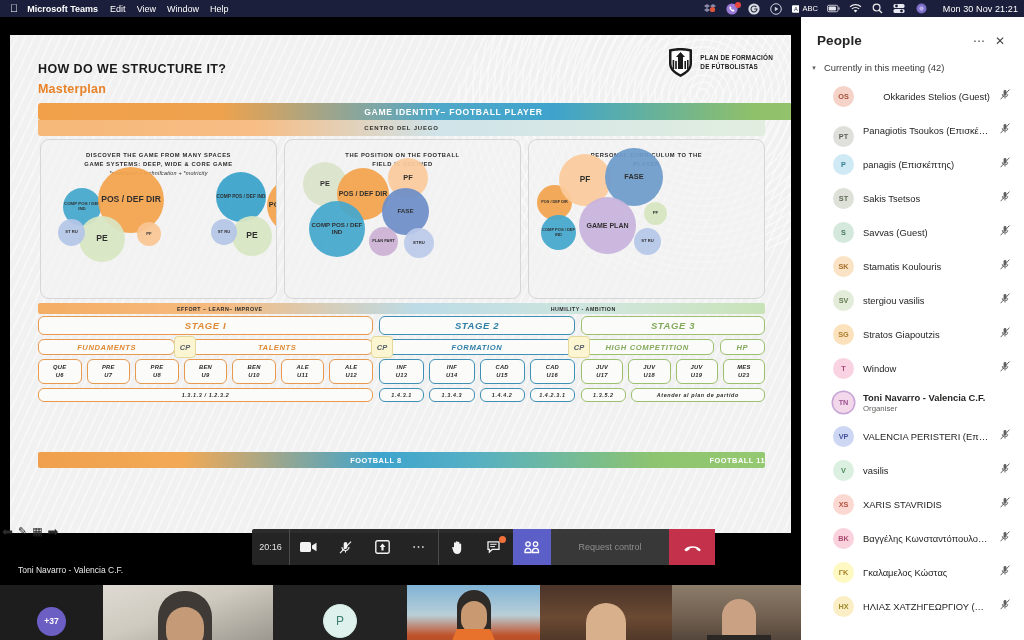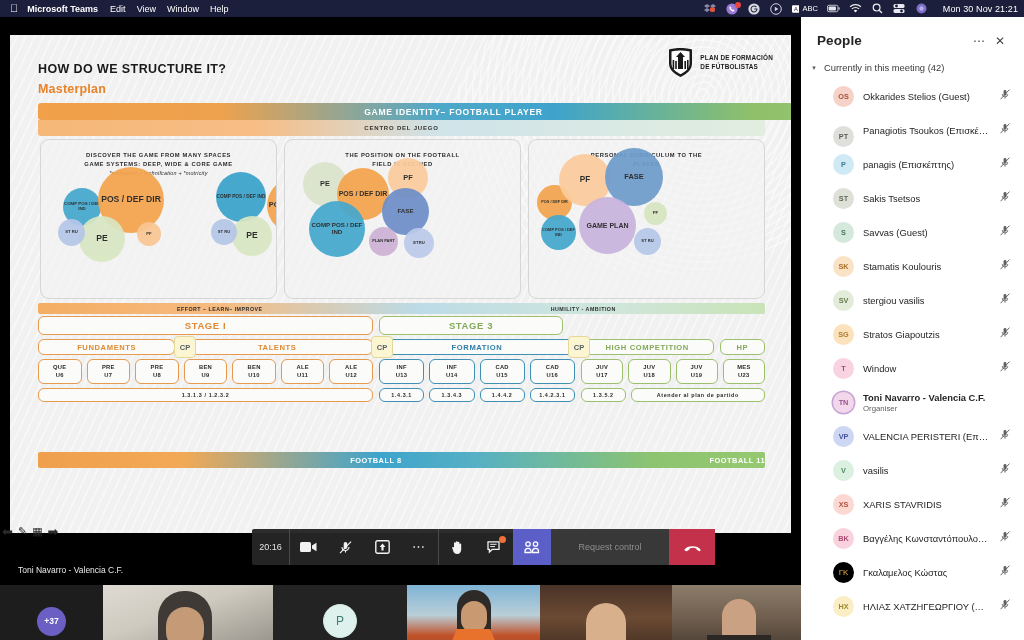--- a/index.html
+++ b/index.html
@@ -100,21 +100,21 @@
   }
 
   
   .stage-band {
     position:absolute; left:28px; top: 268px; width: 727px; height: 11px;
     background: linear-gradient(90deg,#f4ad63 0%,#f6bb80 25%,#bcdbe6 52%,#cfe6dc 78%,#c9e3b7 100%);
     border-radius:2px;
     display:flex; align-items:center;
   }
   .band-l, .band-r { flex:1; text-align:center; font-size:5.3px; font-weight:bold; color:#2c2c2c; letter-spacing:.5px;}
-  .grid-wrap { position:absolute; left:28px; top:281px; width:727px; height: 133px; }
+  .grid-wrap { position:absolute; left:28px; top:281px; width:727px; height: 133px; font-style: italic; }
   .grid-row { display:flex; gap:6px; margin-bottom:4px; }
   .col { position: relative; }
   .c1 { width: 335px; } .c2 { width: 196px; } .c3 { width: 184px; }
   .cell {
     border-radius: 6px; background:#fbfbfa;
     display:flex; align-items:center; justify-content:center;
     text-align:center; font-weight:bold; color:#2a2a2a;
   }
   .orange-b { border:1.3px solid #e79a4e; }
   .blue-b   { border:1.3px solid #3f90b5; }
@@ -390,20 +390,23 @@
         <div class="band-l">EFFORT – LEARN– IMPROVE</div>
         <div class="band-r">HUMILITY - AMBITION</div>
       </div>
 
       <div class="grid-wrap">
 
         <div class="grid-row">
           <div class="col c1">
             <div class="cell orange-b stage-cell t-orange">STAGE I</div>
           </div>
+          <div class="col c2">
+            <div class="cell blue-b stage-cell t-blue">STAGE 2</div>
+          </div>
           <div class="col c3">
             <div class="cell green-b stage-cell t-green">STAGE 3</div>
           </div>
         </div>
 
         <div class="grid-row" style="position:relative;">
           <div class="col c1" style="display:flex;gap:6px;">
             <div class="cell orange-b sub-cell t-orange" style="flex:1;">FUNDAMENTS</div>
             <div class="cell orange-b sub-cell t-orange" style="flex:1.4;">TALENTS</div>
           </div>
@@ -643,21 +646,21 @@
       <span class="hd-btn">⋯</span>
       <span class="hd-btn">✕</span>
     </div>
     <div class="section-row">
       <span class="chev">▾</span>
       <span>Currently in this meeting (42)</span>
     </div>
     <div class="plist">
         <div class="prow">
           <div class="av" style="background: rgb(245, 211, 200); color: rgb(164, 80, 58);">OS</div>
-          <div style="flex: 1 1 0%; overflow: hidden;">
+          <div style="flex: 1 1 0%; overflow: hidden; text-align: right;">
             <div class="pname">Okkarides Stelios (Guest)</div>
           </div>
           <span class="mic-off"><svg width="12" height="13" viewBox="0 0 15 15">
               <path d="M7.5 2a1.8 1.8 0 0 1 1.8 1.8v3.4a1.8 1.8 0 0 1-3.6 0V3.8A1.8 1.8 0 0 1 7.5 2z" fill="#3b3a39"></path>
               <path d="M4 7a3.5 3.5 0 0 0 7 0" stroke="#3b3a39" stroke-width="1.1" fill="none"></path>
               <line x1="7.5" y1="10.6" x2="7.5" y2="12.6" stroke="#3b3a39" stroke-width="1.1"></line>
               <line x1="2" y1="13.4" x2="13" y2="1.4" stroke="#3b3a39" stroke-width="1.2"></line>
             </svg></span>
         </div>
         <div class="prow">
@@ -805,21 +808,21 @@
             <div class="pname">Βαγγέλης Κωνσταντόπουλο…</div>
           </div>
           <span class="mic-off"><svg width="12" height="13" viewBox="0 0 15 15">
               <path d="M7.5 2a1.8 1.8 0 0 1 1.8 1.8v3.4a1.8 1.8 0 0 1-3.6 0V3.8A1.8 1.8 0 0 1 7.5 2z" fill="#3b3a39"></path>
               <path d="M4 7a3.5 3.5 0 0 0 7 0" stroke="#3b3a39" stroke-width="1.1" fill="none"></path>
               <line x1="7.5" y1="10.6" x2="7.5" y2="12.6" stroke="#3b3a39" stroke-width="1.1"></line>
               <line x1="2" y1="13.4" x2="13" y2="1.4" stroke="#3b3a39" stroke-width="1.2"></line>
             </svg></span>
         </div>
         <div class="prow">
-          <div class="av" style="background: #000000; color: rgb(169, 131, 39);">ΓΚ</div>
+          <div class="av" style="background: #fef9c3; color: rgb(169, 131, 39);">ΓΚ</div>
           <div style="flex: 1 1 0%; overflow: hidden;">
             <div class="pname">Γκαλαμελος Κώστας</div>
           </div>
           <span class="mic-off"><svg width="12" height="13" viewBox="0 0 15 15">
               <path d="M7.5 2a1.8 1.8 0 0 1 1.8 1.8v3.4a1.8 1.8 0 0 1-3.6 0V3.8A1.8 1.8 0 0 1 7.5 2z" fill="#3b3a39"></path>
               <path d="M4 7a3.5 3.5 0 0 0 7 0" stroke="#3b3a39" stroke-width="1.1" fill="none"></path>
               <line x1="7.5" y1="10.6" x2="7.5" y2="12.6" stroke="#3b3a39" stroke-width="1.1"></line>
               <line x1="2" y1="13.4" x2="13" y2="1.4" stroke="#3b3a39" stroke-width="1.2"></line>
             </svg></span>
         </div>

